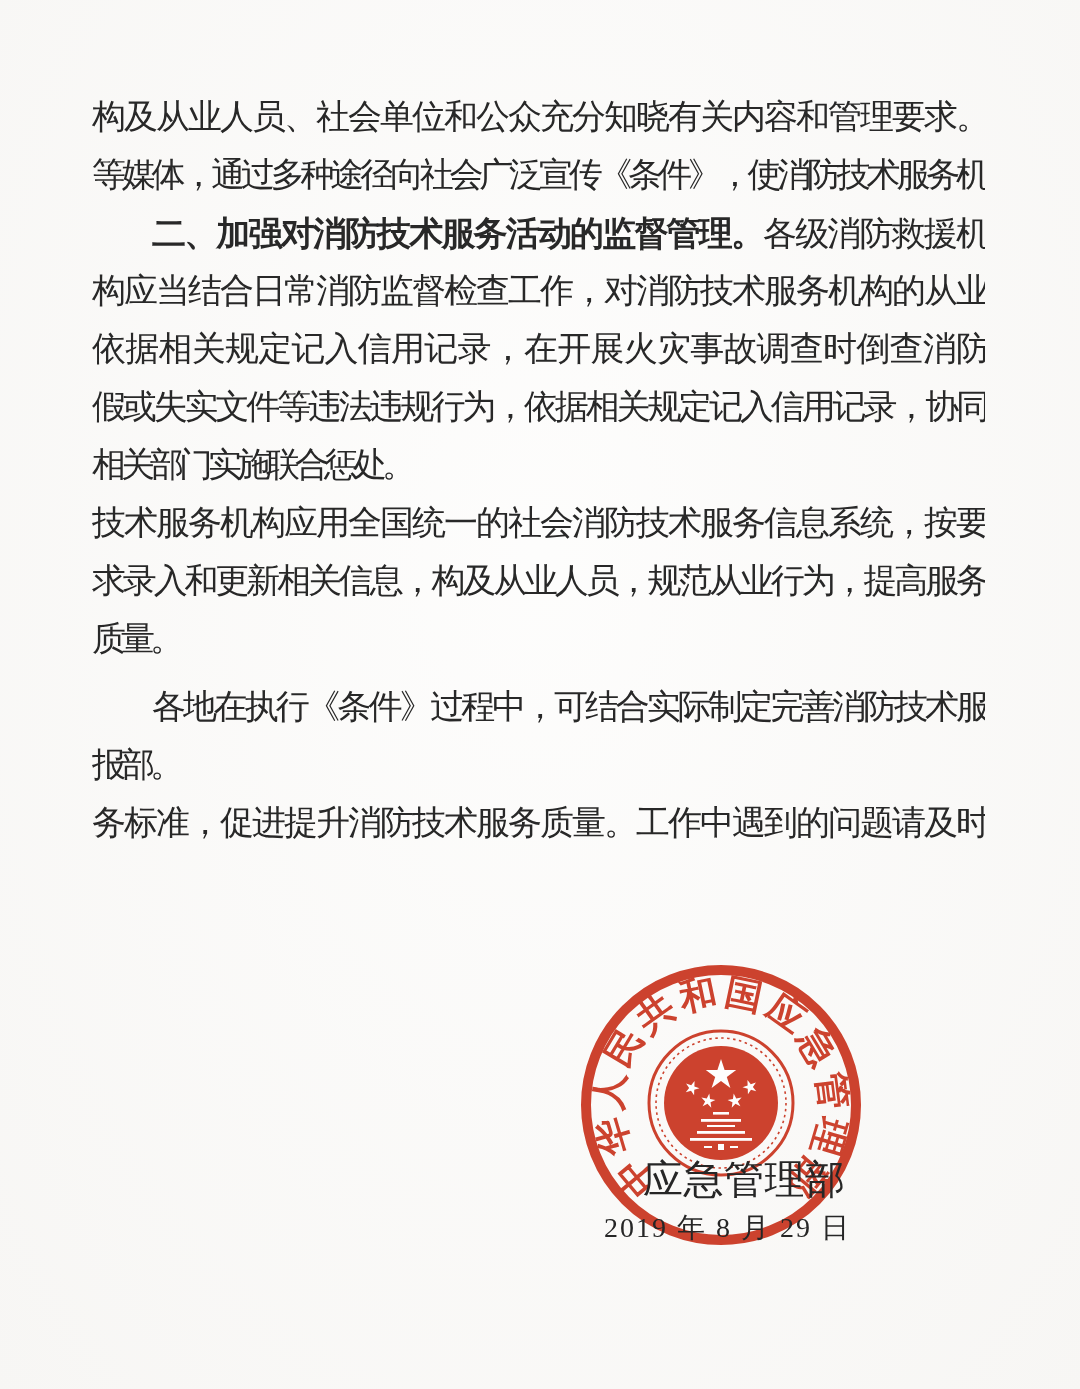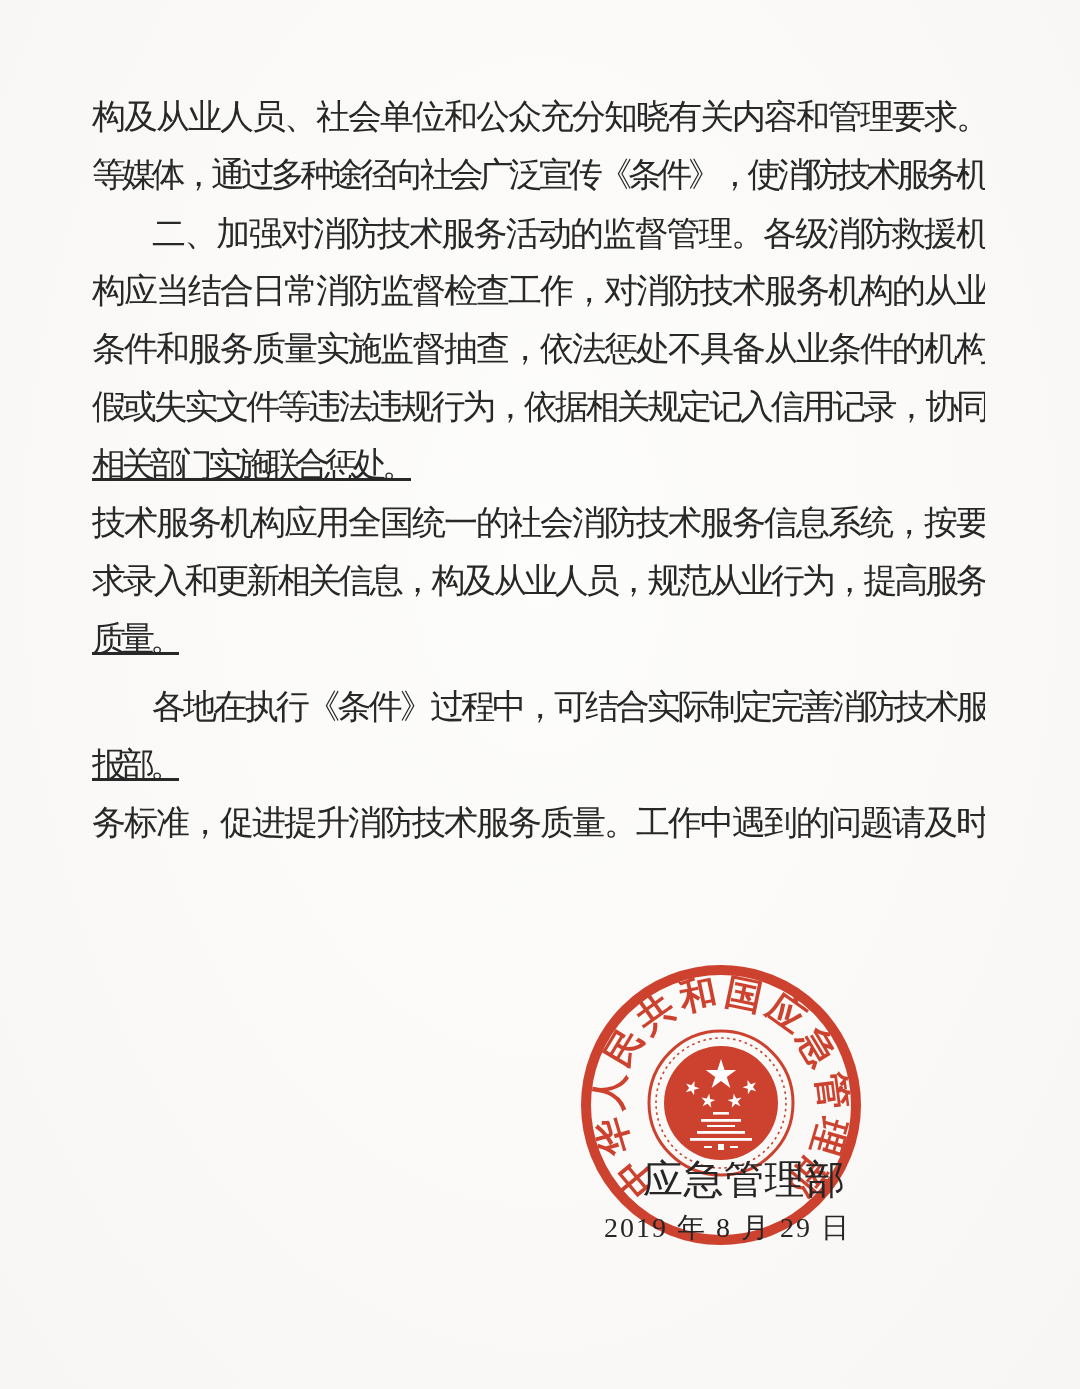--- a/index.html
+++ b/index.html
@@ -26,25 +26,25 @@
     height:58px;
     line-height:58px;
     font-size:34px;
     letter-spacing:-5px;
     text-align:justify;
     text-align-last:justify;
     text-justify:inter-character;
     overflow:hidden;
     white-space:normal;
   }
-  .line.short { text-align-last:left;text-decoration:underline; }
+  .line.short { text-align-last:left; }
   .line.indent { text-indent:60px; }
   .line.gap { margin-top:10px;font-family:Liberation Serif, serif; }
   .bold-head {
-    font-weight:400;
+    font-weight:700;
     font-family:"Liberation Sans","DejaVu Sans",sans-serif;
   }
   
   .seal {
     position:absolute;
     left:578px; top:962px;
     width:286px; height:286px;
     z-index:2;
     opacity:0.93;
   }
@@ -76,21 +76,21 @@
 </head>
 <body>
 
 <div class="page">
 
   <div class="doc-text">
     <div class="line"><span>构及从业人员、社会单位和公众充分知晓有关内容和管理要求。</span></div>
     <div class="line"><span>等媒体，通过多种途径向社会广泛宣传《条件》，使消防技术服务机</span></div>
     <div class="line indent"><span class="bold-head">二、加强对消防技术服务活动的监督管理。</span><span>各级消防救援机</span></div>
     <div class="line"><span>构应当结合日常消防监督检查工作，对消防技术服务机构的从业</span></div>
-    <div class="line"><span>条件和服务质量实施监督抽查，依法惩处不具备从业条件的机构</span></div>
+    <div class="line"><span>依据相关规定记入信用记录，在开展火灾事故调查时倒查消防</span></div>
     <div class="line"><span>假或失实文件等违法违规行为，依据相关规定记入信用记录，协同</span></div>
     <div class="line short"><span>相关部门实施联合惩处。</span></div>
     <div class="line"><span>技术服务机构应用全国统一的社会消防技术服务信息系统，按要</span></div>
     <div class="line"><span>求录入和更新相关信息，构及从业人员，规范从业行为，提高服务</span></div>
     <div class="line short"><span>质量。</span></div>
     <div class="line indent gap"><span>各地在执行《条件》过程中，可结合实际制定完善消防技术服</span></div>
     <div class="line short"><span>报部。</span></div>
     <div class="line"><span>务标准，促进提升消防技术服务质量。工作中遇到的问题请及时</span></div>
   </div>
 

